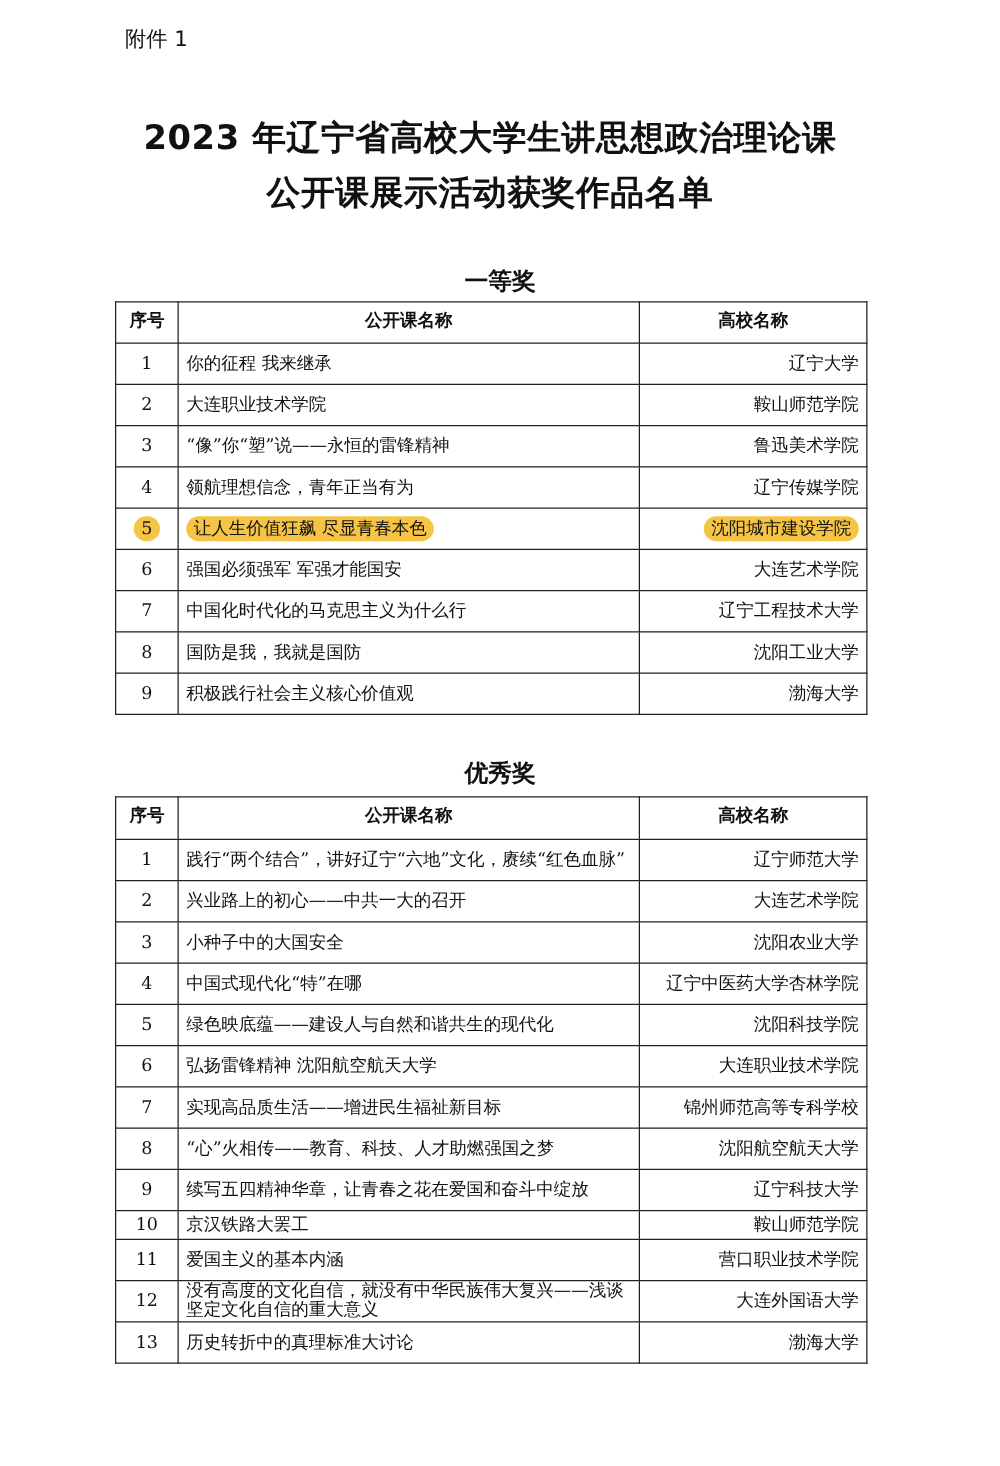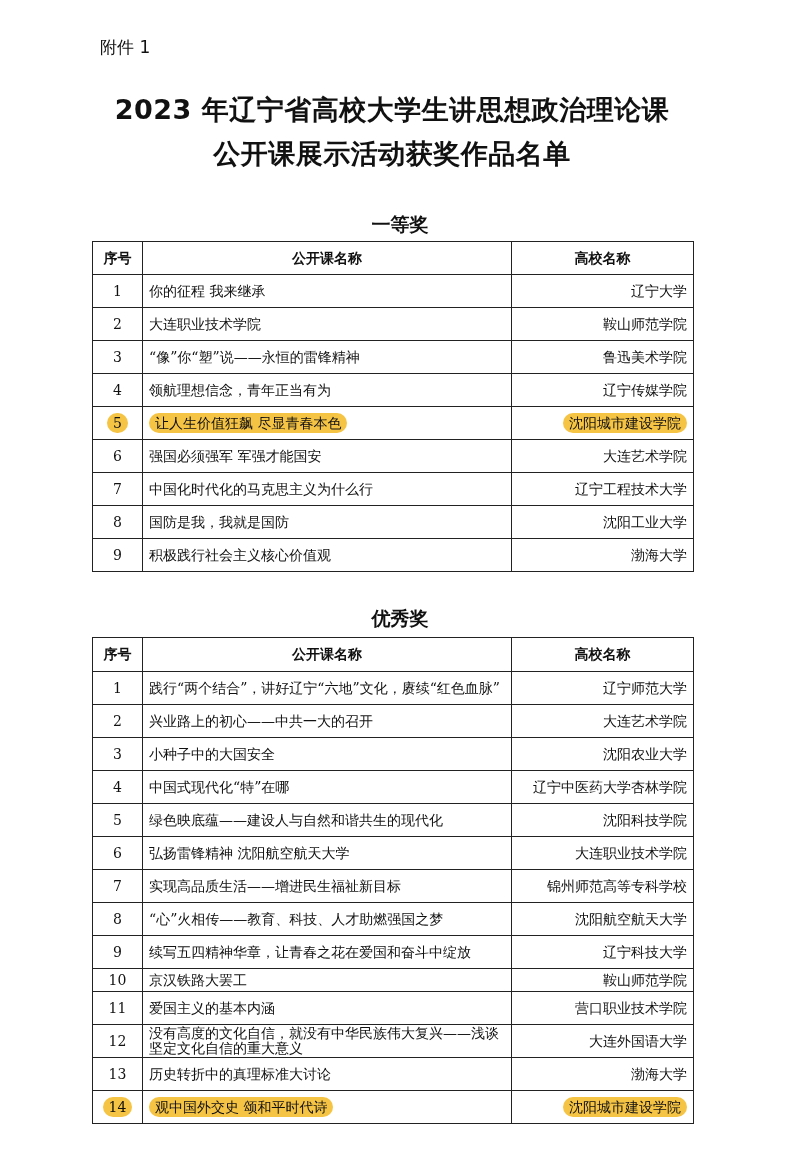--- a/index.html
+++ b/index.html
@@ -3,21 +3,21 @@
 <meta charset="utf-8">
 <style>
   html, body { margin: 0; padding: 0; }
   body {
     width: 800px; height: 1173px; overflow: hidden;
     background: #ffffff; color: #111;
     font-family: "DejaVu Serif", "Liberation Serif", serif;
     position: relative;
   }
   .attach {
-    position: absolute; left: 100px; top: 36px;
+    position: absolute; left: 100px; top: 20px;
     font-family: "DejaVu Sans", sans-serif; font-size: 17px; color: #111;
   }
   .title {
     position: absolute; left: 0; width: 800px; text-align: center;
     font-family: "DejaVu Sans", sans-serif; font-weight: bold;
     font-size: 27px; letter-spacing: 0.5px; color: #111;
   }
   .t1 { top: 92px; left: -8px; }
   .t2 { top: 136px; left: -8px; }
   .section {
@@ -25,21 +25,21 @@
     font-family: "DejaVu Sans", sans-serif; font-weight: bold; font-size: 19px;
   }
   table {
     position: absolute; border-collapse: collapse;
     font-size: 14px; table-layout: fixed;
   }
   td, th {
     border: 1.5px solid #222; padding: 0 6px; vertical-align: middle;
     line-height: 15px;
   }
-  th { font-family: Liberation Sans, sans-serif; font-weight: bold; font-size: 14px; }
+  th { font-family: Liberation Mono, monospace; font-weight: bold; font-size: 14px; }
   .c-no { text-align: center; }
   .c-uni { text-align: right; }
   .c-name { text-align: left; }
   .hl {
     background: #f6c445; border-radius: 10px; padding: 2px 6px;
   }
   .tbl1 { left: 92px; top: 241px; width: 601px; }
   .tbl2 { left: 92px; top: 637px; width: 601px; }
 </style>
 </head>
@@ -187,19 +187,14 @@
       <tr style="height: 33px;">
         <td class="c-no"><span>12</span></td>
         <td class="c-name"><span>没有高度的文化自信，就没有中华民族伟大复兴——浅谈坚定文化自信的重大意义</span></td>
         <td class="c-uni"><span>大连外国语大学</span></td>
       </tr>
       <tr style="height: 33px;">
         <td class="c-no"><span>13</span></td>
         <td class="c-name"><span>历史转折中的真理标准大讨论</span></td>
         <td class="c-uni"><span>渤海大学</span></td>
       </tr>
-      <tr style="height: 33px;">
-        <td class="c-no"><span class="hl" style="background: rgb(246, 196, 69);">14</span></td>
-        <td class="c-name"><span class="hl" style="background: rgb(246, 196, 69);">观中国外交史 颂和平时代诗</span></td>
-        <td class="c-uni"><span class="hl" style="background: rgb(246, 196, 69);">沈阳城市建设学院</span></td>
-      </tr>
     </tbody>
 </table>
 
 </body></html>

